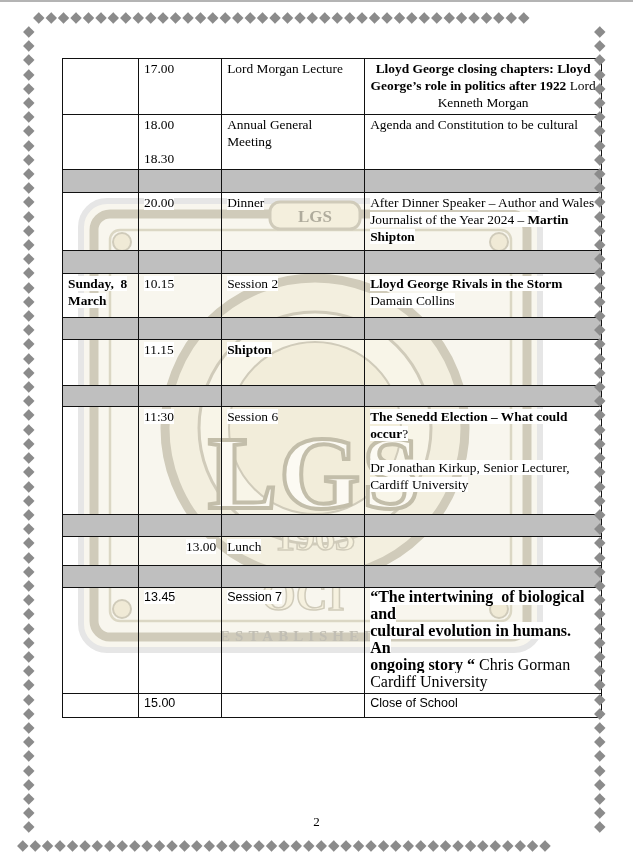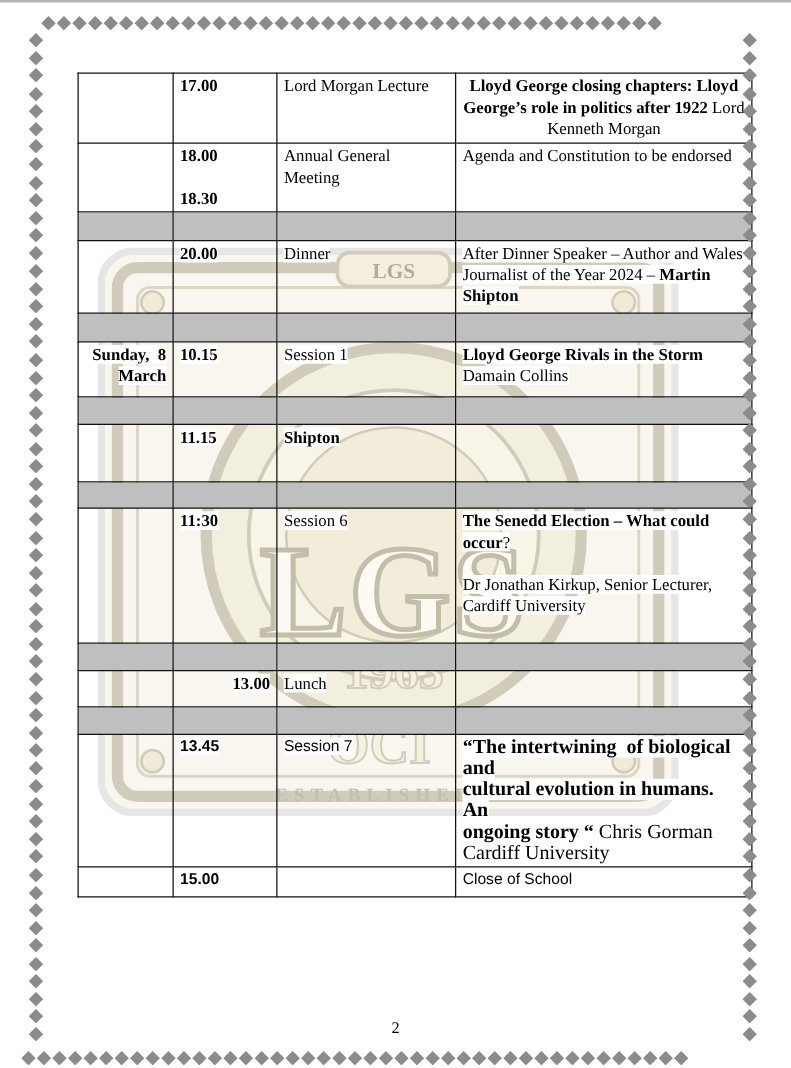--- a/index.html
+++ b/index.html
@@ -21,22 +21,22 @@
   .border-right{left:594px;}
 
   
   .watermark{position:absolute;left:78px;top:198px;z-index:0;opacity:.55;}
 
   
   table.sched{position:absolute;left:62px;top:58px;z-index:1;border-collapse:collapse;
               table-layout:fixed;font-size:13.4px;line-height:17px;}
   table.sched td{border:1px solid #111;vertical-align:top;padding:1px 5px 2px 5px;
                  box-sizing:border-box;white-space:pre-wrap;overflow:hidden;}
-  td.col-day{width:76px;text-align:right;}
-  td.col-time{width:55px;font-weight:bold;}
+  td.col-day{width:76px;}
+  td.col-time{width:55px;}
   td.col-event{width:143px;}
   td.col-desc{width:237px;}
   td.gray{background:#bfbfbf;}
   .seg{background:#ffffff;}
   .seg.b{font-weight:bold;}
   .seg.tight{font-size:16px;line-height:15px;}
   tr.sans-all td, tr.sans-te td.col-time, tr.sans-te td.col-event{
       font-family:"Liberation Sans",sans-serif;font-size:12.5px;line-height:16px;}
 
   
@@ -83,21 +83,21 @@
         <td class="col-desc" style="height: 56px; text-align: center;"><span class="seg b">Lloyd George closing chapters: Lloyd
 George’s role in politics after 1922</span><span class="seg"> Lord
 Kenneth Morgan</span></td>
       </tr>
       <tr>
         <td class="col-day" style="height: 53px;"></td>
         <td class="col-time" style="height: 53px;"><span class="seg">18.00
 
 18.30</span></td>
         <td class="col-event" style="height: 53px;"><span class="seg">Annual General Meeting</span></td>
-        <td class="col-desc" style="height: 53px;"><span class="seg">Agenda and Constitution to be endorsed</span></td>
+        <td class="col-desc" style="height: 53px;"><span class="seg">Agenda and Constitution to be cultural</span></td>
       </tr>
       <tr>
         <td class="col-day gray" style="height: 23px;"></td>
         <td class="col-time gray" style="height: 23px;"></td>
         <td class="col-event gray" style="height: 23px;"></td>
         <td class="col-desc gray" style="height: 23px;"></td>
       </tr>
       <tr>
         <td class="col-day" style="height: 58px;"></td>
         <td class="col-time" style="height: 58px;"><span class="seg">20.00</span></td>
@@ -109,21 +109,21 @@
       <tr>
         <td class="col-day gray" style="height: 23px;"></td>
         <td class="col-time gray" style="height: 23px;"></td>
         <td class="col-event gray" style="height: 23px;"></td>
         <td class="col-desc gray" style="height: 23px;"></td>
       </tr>
       <tr>
         <td class="col-day" style="height: 44px;"><span class="seg b">Sunday,  8
 March</span></td>
         <td class="col-time" style="height: 44px;"><span class="seg">10.15</span></td>
-        <td class="col-event" style="height: 44px;"><span class="seg">Session 1</span></td>
+        <td class="col-event" style="height: 44px;"><span class="seg">Session 2</span></td>
         <td class="col-desc" style="height: 44px;"><span class="seg b">Lloyd George Rivals in the Storm</span><span class="seg">
 Damain Collins</span></td>
       </tr>
       <tr>
         <td class="col-day gray" style="height: 22px;"></td>
         <td class="col-time gray" style="height: 22px;"></td>
         <td class="col-event gray" style="height: 22px;"></td>
         <td class="col-desc gray" style="height: 22px;"></td>
       </tr>
       <tr>

